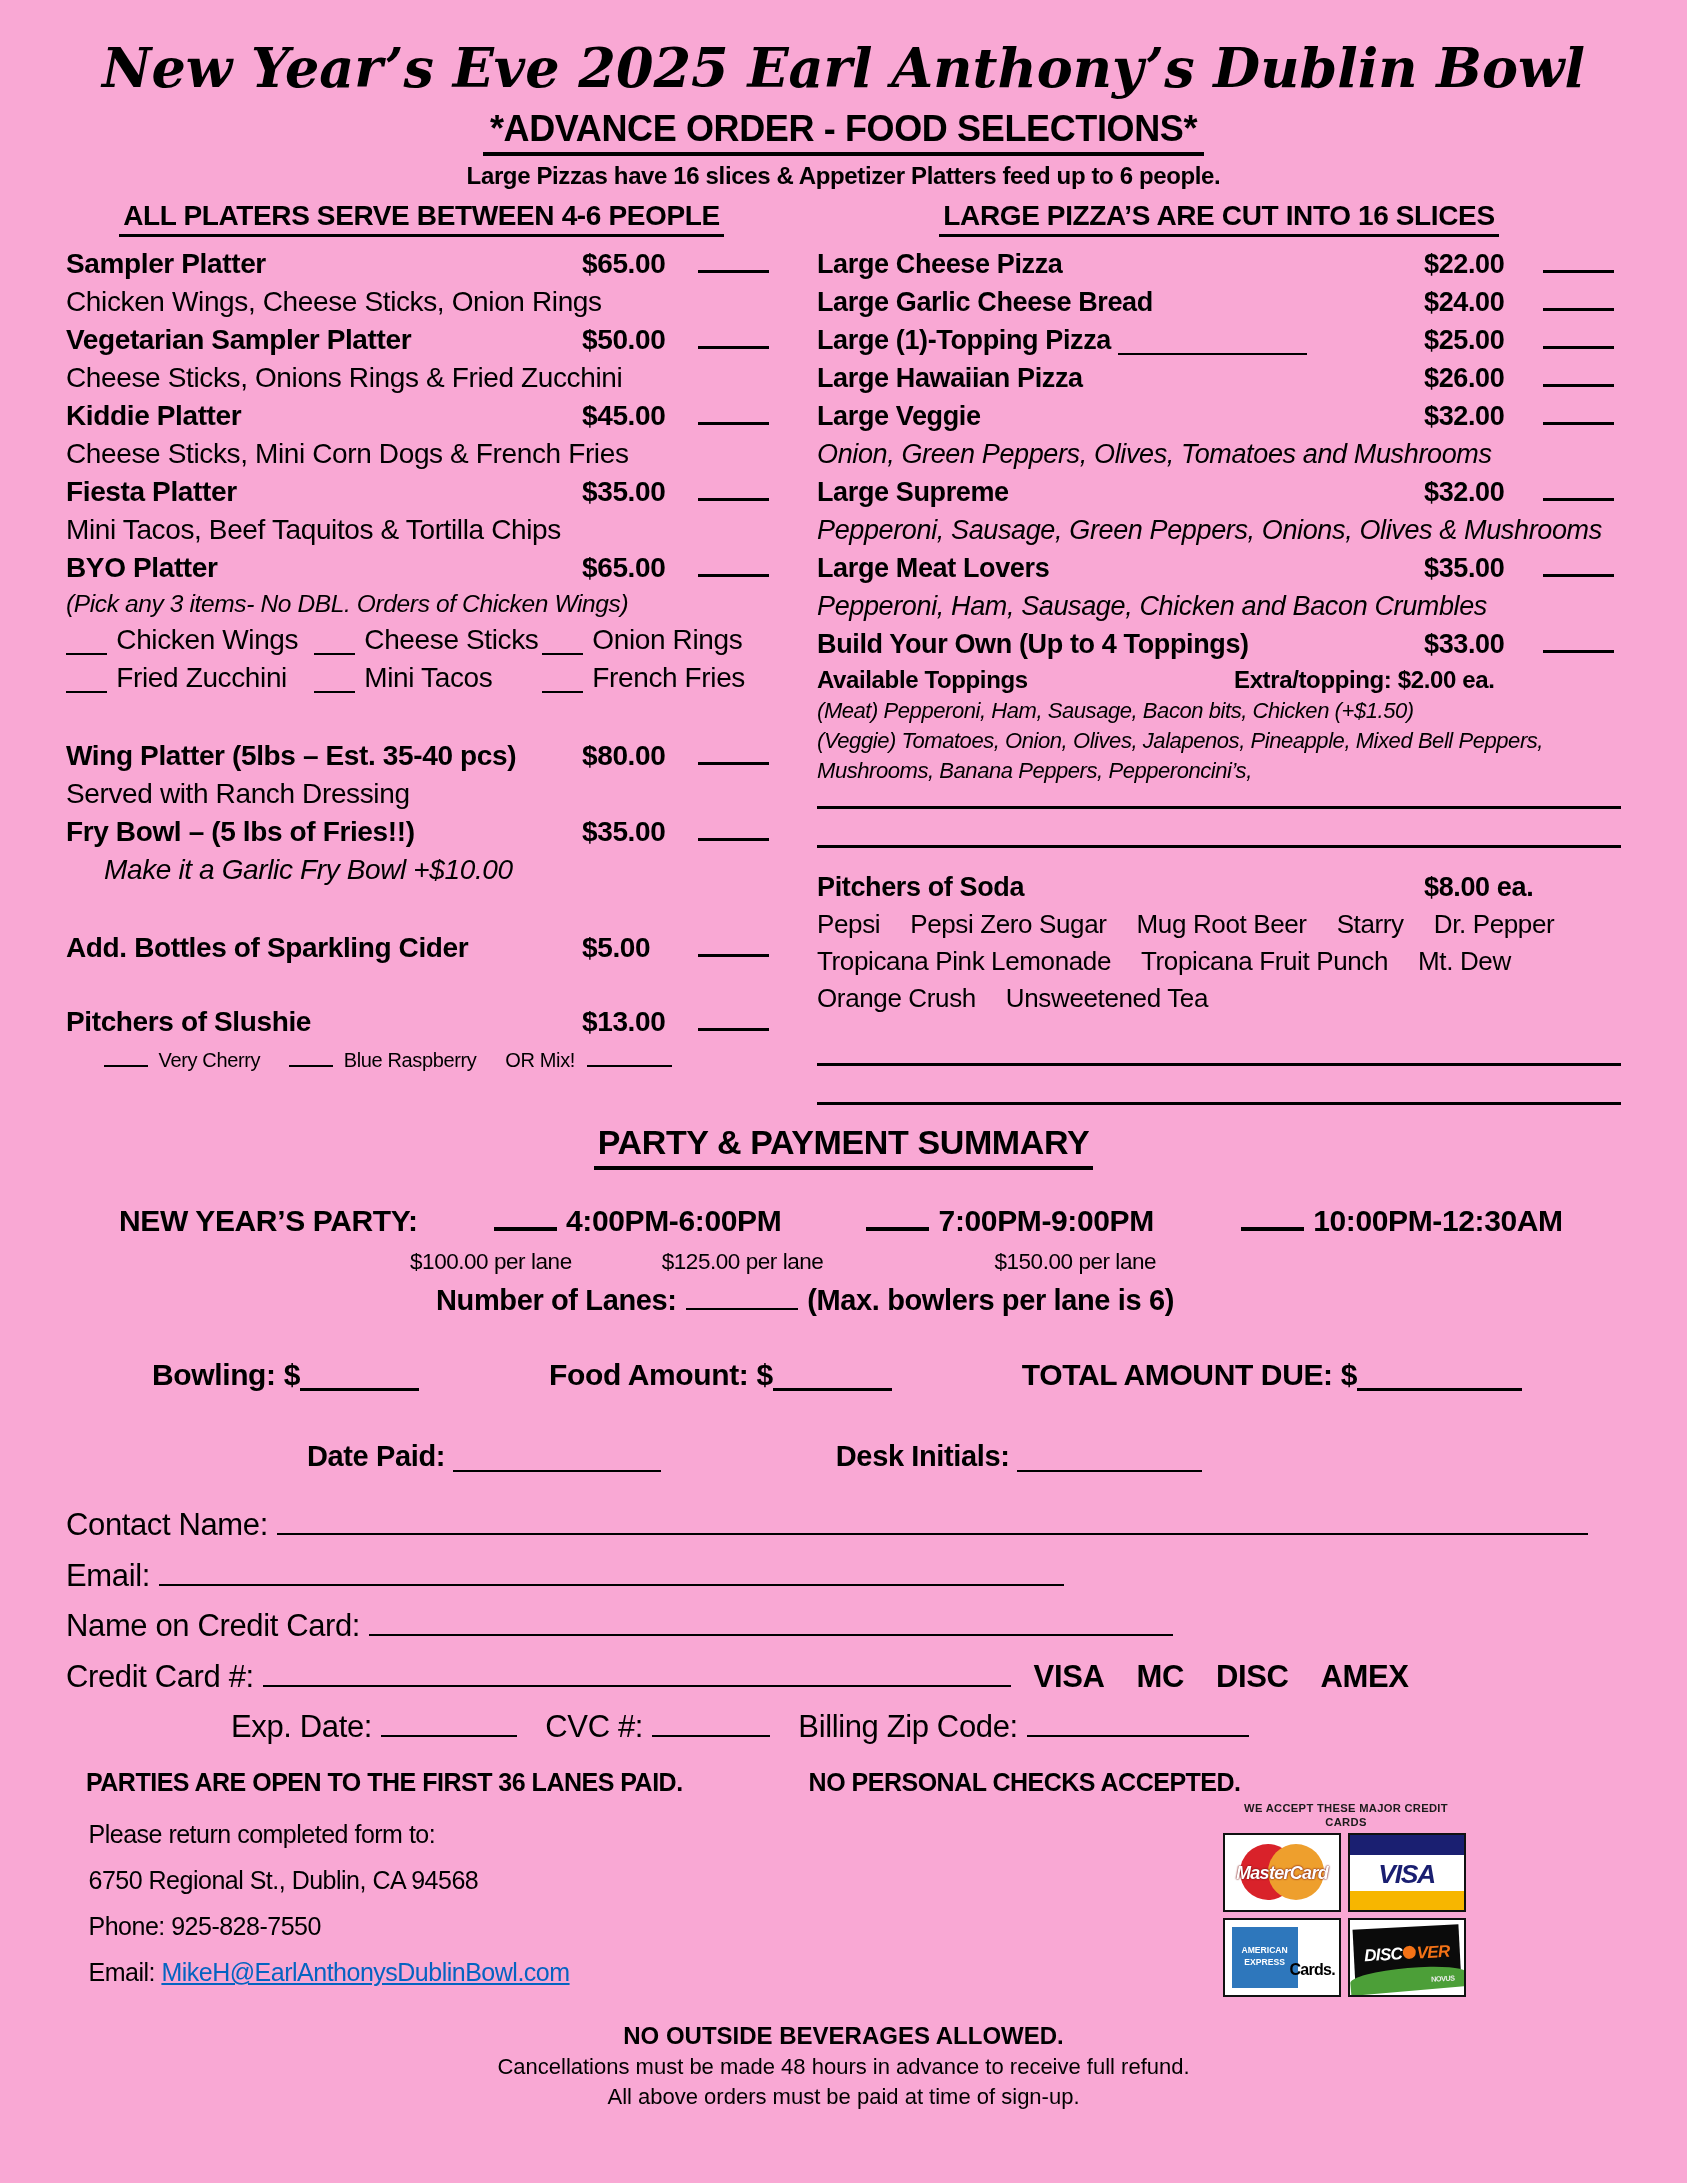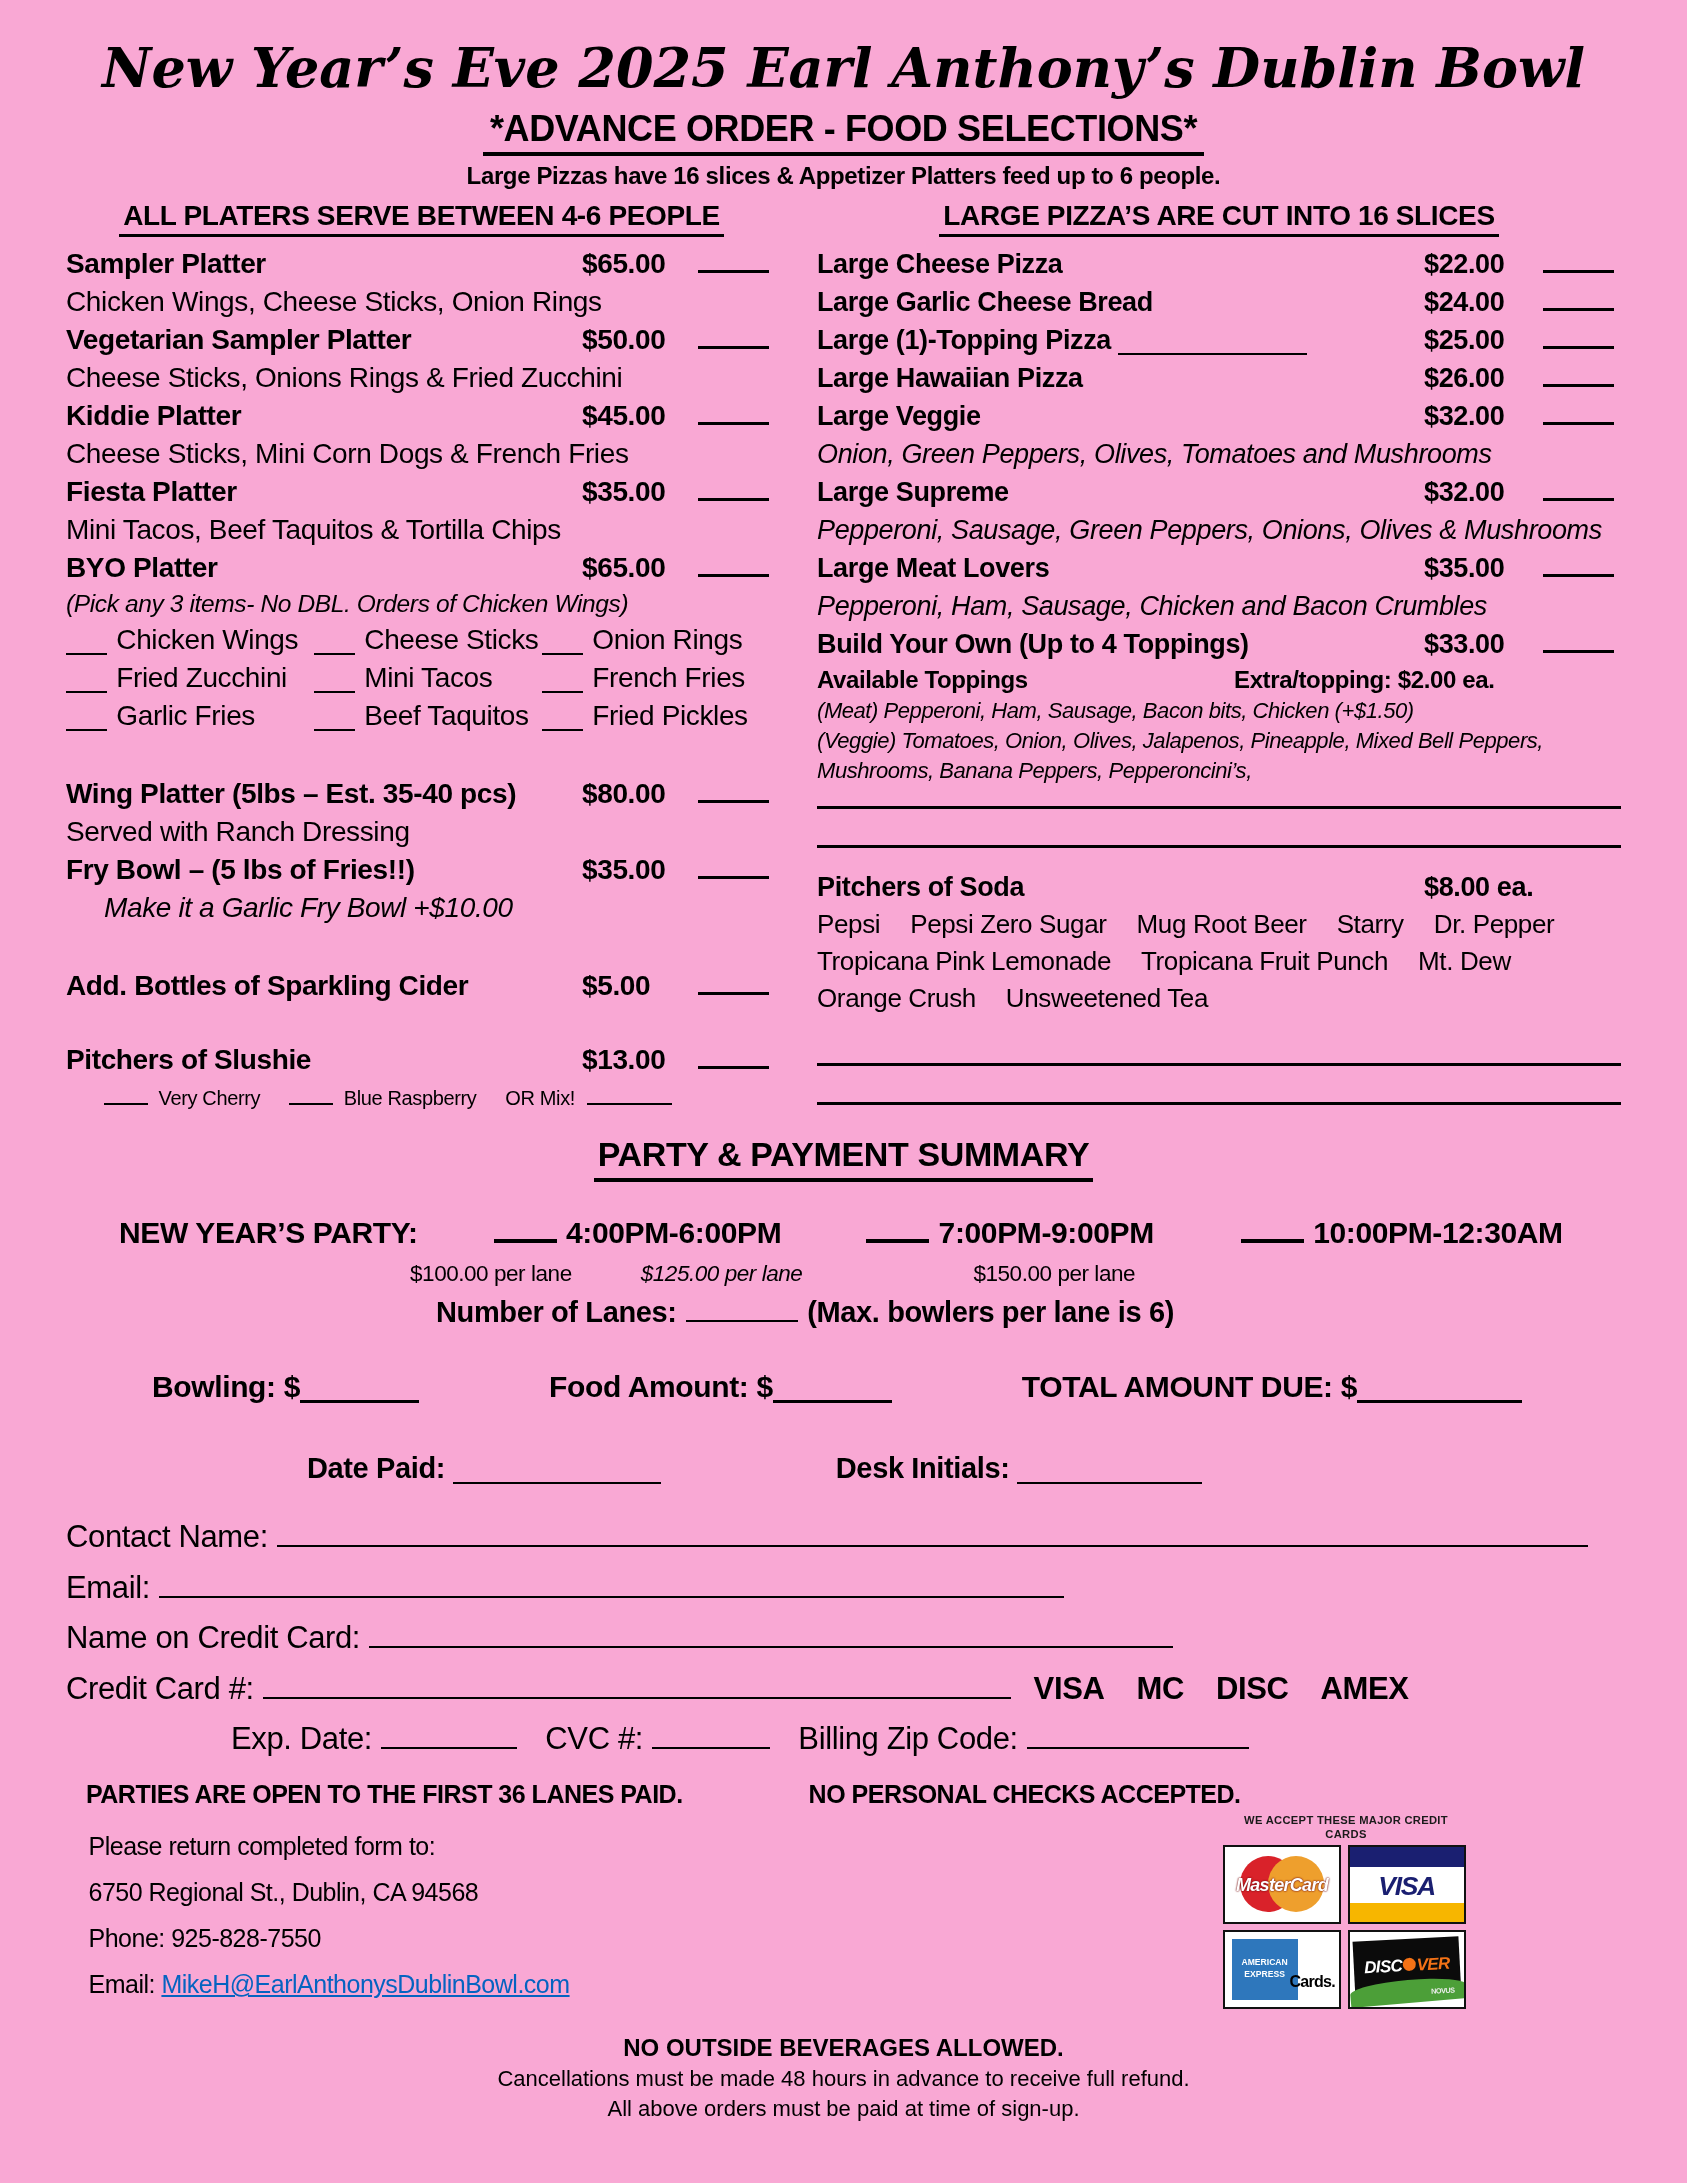--- a/index.html
+++ b/index.html
@@ -69,21 +69,21 @@
   .sum-head-wrap { text-align: center; margin-top: 17px; }
   .sum-head {
     display: inline-block; font-size: 34px; font-weight: 700;
     border-bottom: 4px solid #000; padding: 0 4px 2.6px 4px; line-height: 41px;
   }
   .party-row { display: flex; align-items: baseline; margin-top: 34px; padding-left: 53px; font-size: 30px; font-weight: 600; }
   .party-row .blank { width: 63px; border-bottom-width: 4px; }
   .party-row .b1 { margin-left: 76px; } .party-row .b2 { margin-left: 85px; } .party-row .b3 { margin-left: 87px; }
   .party-row .t { margin-left: 9.3px; }
   .rates-row { display: flex; font-size: 22.5px; margin-top: 10.6px; padding-left: 344px; font-weight: 400; letter-spacing: -0.02em; }
-  .rates-row .r2 { margin-left: 69px; font-style: italic; } .rates-row .r3 { margin-left: 171px; }
+  .rates-row .r2 { margin-left: 90px; } .rates-row .r3 { margin-left: 171px; }
   .lanes-row { margin-top: 9.3px; padding-left: 370px; font-size: 29px; font-weight: 600; }
   .lanes-row .blank { width: 112px; margin: 0 9.3px; }
   .lanes-note { font-weight: 600; }
   .money-row { display: flex; justify-content: space-between; align-items: baseline; margin-top: 41px; padding: 0 99px 0 86px; font-size: 30px; font-weight: 600; }
   .money-row .blank { border-bottom-width: 3.3px; }
   .date-row { display: flex; align-items: baseline; margin-top: 48px; padding-left: 241px; font-size: 29px; font-weight: 600; }
   .form-rows { margin-top: 34px; font-size: 31px; font-weight: 500; }
   .frow { display: flex; align-items: baseline; margin-top: 14.6px; }
   .frow .blank { border-bottom-width: 2.6px; }
   .cards-inline { display: flex; gap: 32px; margin-left: 22.5px; font-weight: 600; }
@@ -193,25 +193,20 @@
 
         <div class="byo-grid">
           <span class="byo-cell"><span class="blank"></span><span>Chicken Wings</span></span>
           <span class="byo-cell"><span class="blank"></span><span>Cheese Sticks</span></span>
           <span class="byo-cell"><span class="blank"></span><span>Onion Rings</span></span>
         </div>
         <div class="byo-grid">
           <span class="byo-cell"><span class="blank"></span><span>Fried Zucchini</span></span>
           <span class="byo-cell"><span class="blank"></span><span>Mini Tacos</span></span>
           <span class="byo-cell"><span class="blank"></span><span>French Fries</span></span>
-        </div>
-        <div class="byo-grid">
-          <span class="byo-cell"><span class="blank"></span><span>Garlic Fries</span></span>
-          <span class="byo-cell"><span class="blank"></span><span>Beef Taquitos</span></span>
-          <span class="byo-cell"><span class="blank"></span><span>Fried Pickles</span></span>
         </div>
 
         <div class="gap60"></div>
 
         <div class="mrow">
           <span class="iname">Wing Platter (5lbs – Est. 35-40 pcs)</span>
           <span class="iprice">$80.00</span>
           <span class="pblank"></span>
         </div>
         <div class="idesc">Served with Ranch Dressing</div>

